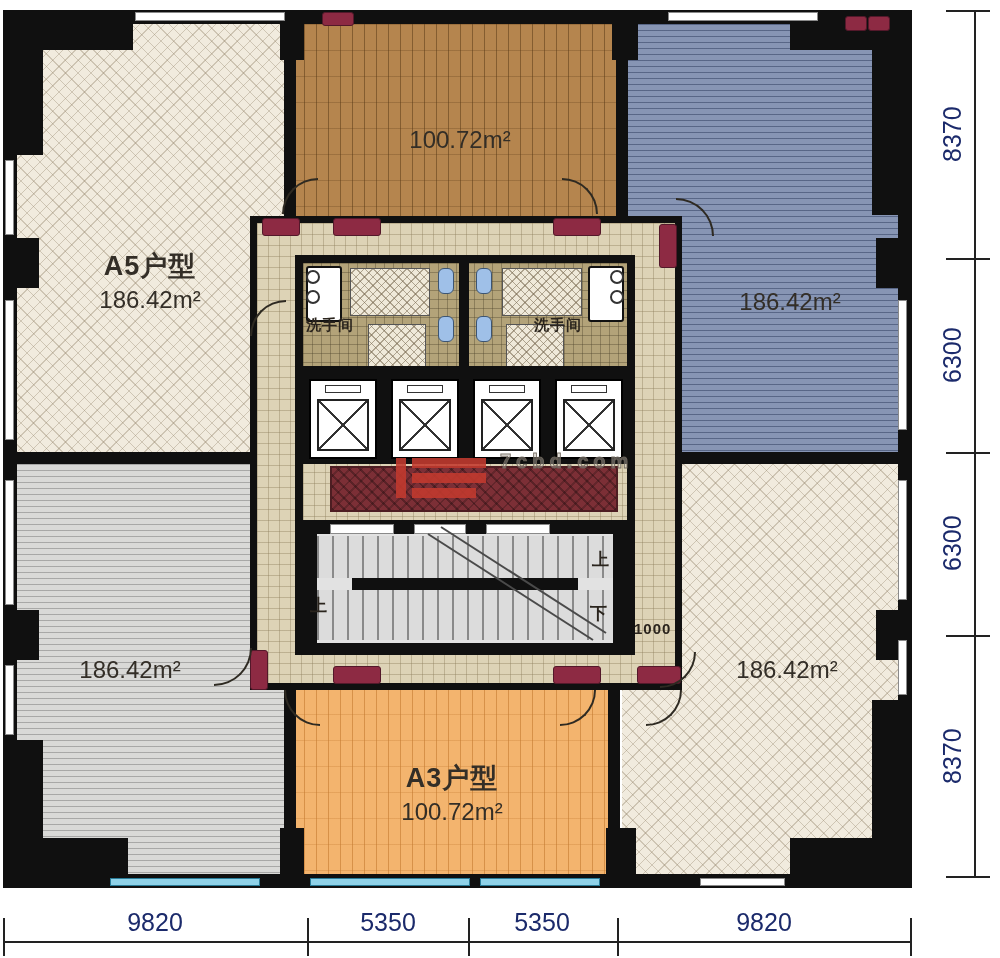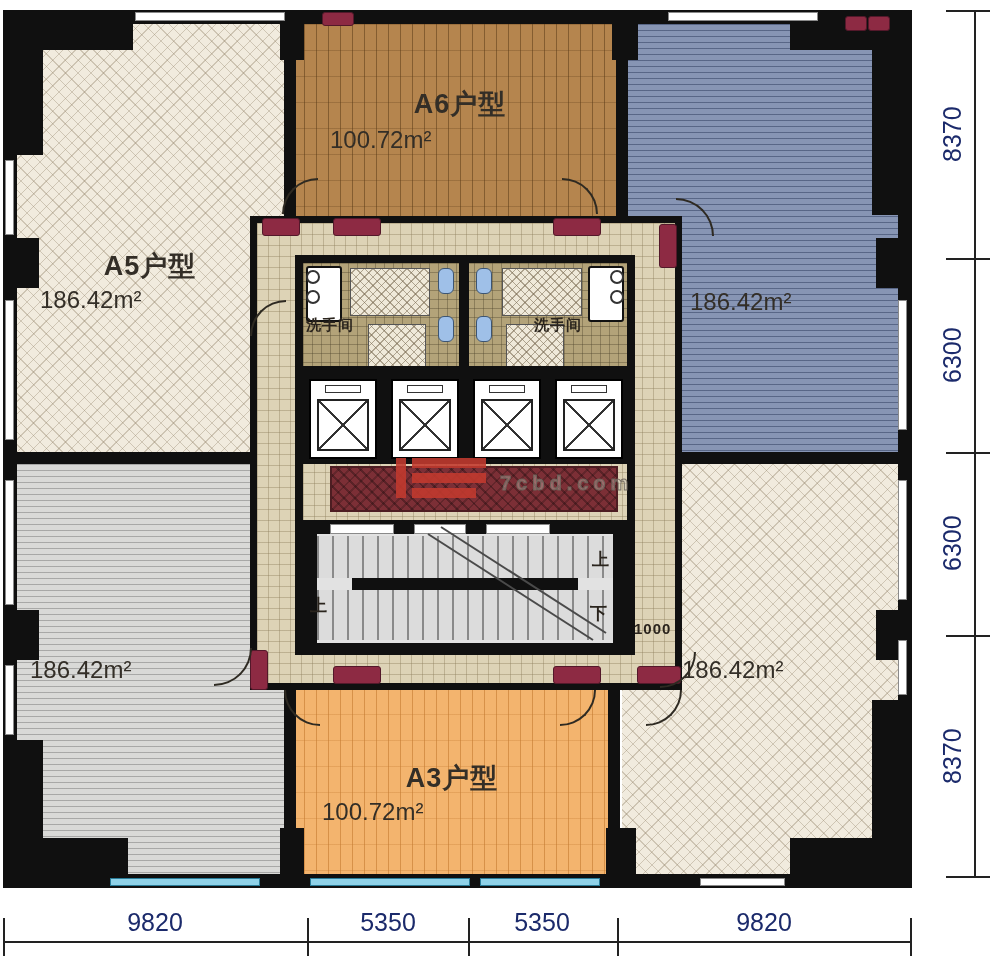--- a/index.html
+++ b/index.html
@@ -41,21 +41,21 @@
       repeating-linear-gradient(-45deg, rgba(0,0,0,.2) 0 2px, transparent 2px 8px);
     border:2px solid #4d1d22;}
   .fill-tread{background-color:#dcdcdc;
     background-image:repeating-linear-gradient(90deg,#8a8a8a 0 2px, transparent 2px 15px);}
   .wall{background:#101010;}
   .win{background:#ffffff;border:1px solid #8a8a8a;box-sizing:border-box;}
   .win-glass{background:#8fd2e8;border:1px solid #2a7d99;box-sizing:border-box;}
   .mat{background:#8d2a43;border:1px solid #53182a;border-radius:3px;}
   
   .unit-label{color:#332e27;font-size:27px;font-weight:600;text-align:center;letter-spacing:1px;}
-  .unit-area{color:#332e27;font-size:24px;font-weight:500;text-align:left;}
+  .unit-area{color:#332e27;font-size:24px;font-weight:500;text-align:center;}
   .small-cjk{color:#2a241d;font-size:15px;font-weight:600;letter-spacing:1px;}
   .dim-text{color:#1b2a6b;font-size:25px;text-align:center;}
   .vtext{writing-mode:vertical-rl;transform:rotate(180deg);}
   .dim-line{background:#222;}
   
   .arc{position:absolute;border:0 solid #2e2a22;box-sizing:border-box;background:transparent;}
   .arc.tl{border-top-width:2px;border-left-width:2px;border-top-left-radius:100%;}
   .arc.tr{border-top-width:2px;border-right-width:2px;border-top-right-radius:100%;}
   .arc.bl{border-bottom-width:2px;border-left-width:2px;border-bottom-left-radius:100%;}
   .arc.br{border-bottom-width:2px;border-right-width:2px;border-bottom-right-radius:100%;}
@@ -211,35 +211,34 @@
   <div class="arc tr" style="left:676px;top:198px;width:38px;height:38px"></div>
   <div class="arc tl" style="left:250px;top:300px;width:36px;height:36px"></div>
   <div class="arc br" style="left:214px;top:648px;width:38px;height:38px"></div>
   <div class="arc bl" style="left:284px;top:690px;width:36px;height:36px"></div>
   <div class="arc br" style="left:560px;top:690px;width:36px;height:36px"></div>
   <div class="arc br" style="left:646px;top:690px;width:36px;height:36px"></div>
   <div class="arc br" style="left:660px;top:652px;width:36px;height:36px"></div>
 
   <div class="abs unit-label" style="left:40px;top:248px;width:220px">A5户型</div>
   <div class="abs unit-area" style="left:40px;top:286px;width:220px">186.42m²</div>
-  <div class="abs unit-label" style="left:330px;top:86px;width:260px">A6户型</div>
   <div class="abs unit-area" style="left:330px;top:126px;width:260px">100.72m²</div>
   <div class="abs unit-area" style="left:690px;top:288px;width:200px">186.42m²</div>
   <div class="abs unit-area" style="left:30px;top:656px;width:200px">186.42m²</div>
   <div class="abs unit-label" style="left:322px;top:760px;width:260px">A3户型</div>
   <div class="abs unit-area" style="left:322px;top:798px;width:260px">100.72m²</div>
   <div class="abs unit-area" style="left:682px;top:656px;width:210px">186.42m²</div>
 
   <div class="abs" style="left:396px;top:456px;width:96px;height:44px">
     <div class="logo-bar" style="left:0;top:2px;width:10px;height:40px"></div>
     <div class="logo-bar" style="left:16px;top:2px;width:74px;height:10px"></div>
     <div class="logo-bar" style="left:16px;top:17px;width:74px;height:10px"></div>
     <div class="logo-bar" style="left:16px;top:32px;width:64px;height:10px"></div>
   </div>
-  <div class="abs wm-small" style="left:500px;top:472px">7cbd.com</div>
+  <div class="abs wm-small" style="left:500px;top:450px">7cbd.com</div>
 
   <div class="abs dim-line" style="left:974px;top:10px;width:2px;height:868px"></div>
   <div class="abs dim-line" style="left:946px;top:10px;width:44px;height:2px"></div>
   <div class="abs dim-line" style="left:946px;top:258px;width:44px;height:2px"></div>
   <div class="abs dim-line" style="left:946px;top:452px;width:44px;height:2px"></div>
   <div class="abs dim-line" style="left:946px;top:635px;width:44px;height:2px"></div>
   <div class="abs dim-line" style="left:946px;top:876px;width:44px;height:2px"></div>
   <div class="abs dim-text vtext" style="left:938px;top:74px;height:120px">8370</div>
   <div class="abs dim-text vtext" style="left:938px;top:295px;height:120px">6300</div>
   <div class="abs dim-text vtext" style="left:938px;top:483px;height:120px">6300</div>

